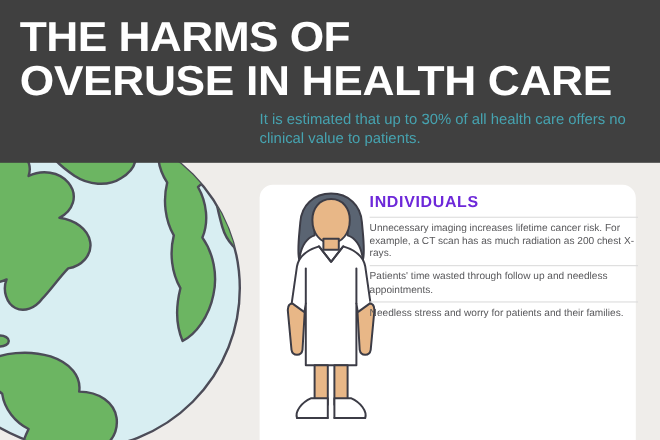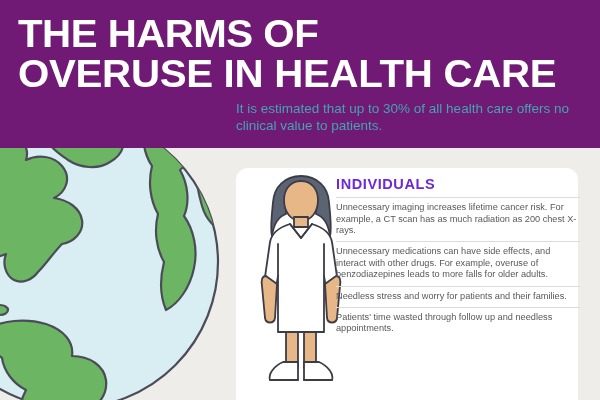--- a/index.html
+++ b/index.html
@@ -7,21 +7,21 @@
   body {
     position:relative;
     overflow:hidden;
     background:#efedea;
     font-family:"Liberation Sans", sans-serif;
   }
 
   
   .header-band{
     position:absolute; left:0; top:0; width:600px; height:148px;
-    background:#701a75; z-index:3;
+    background:#404040; z-index:3;
   }
   .title{
     position:absolute; left:18px; top:14px; width:570px;
     color:#ffffff;
     font-family:"Liberation Sans", sans-serif;
     font-weight:bold;
     font-size:38px;
     line-height:40px;
     letter-spacing:-0.5px;
     transform:scaleX(1.06);
@@ -178,17 +178,16 @@
     <span class="title-line title-line-1">THE HARMS OF</span>
     <span class="title-line title-line-2">OVERUSE IN HEALTH CARE</span>
   </h1>
   <p class="subtitle">It is estimated that up to 30% of all health care offers no clinical value to patients.</p>
 </div>
 
 <div class="card-content">
   <div class="card-heading">INDIVIDUALS</div>
   <ul class="fact-list">
     <li class="fact-item">Unnecessary imaging increases lifetime cancer risk. For example, a CT scan has as much radiation as 200 chest X-rays.</li>
-    <li class="fact-item">Unnecessary medications can have side effects, and interact with other drugs. For example, overuse of benzodiazepines leads to more falls for older adults.</li>
+    <li class="fact-item">Patients' time wasted through follow up and needless appointments.</li>
     <li class="fact-item">Needless stress and worry for patients and their families.</li>
-    <li class="fact-item">Patients' time wasted through follow up and needless appointments.</li>
   </ul>
 </div>
 
 </body></html>

